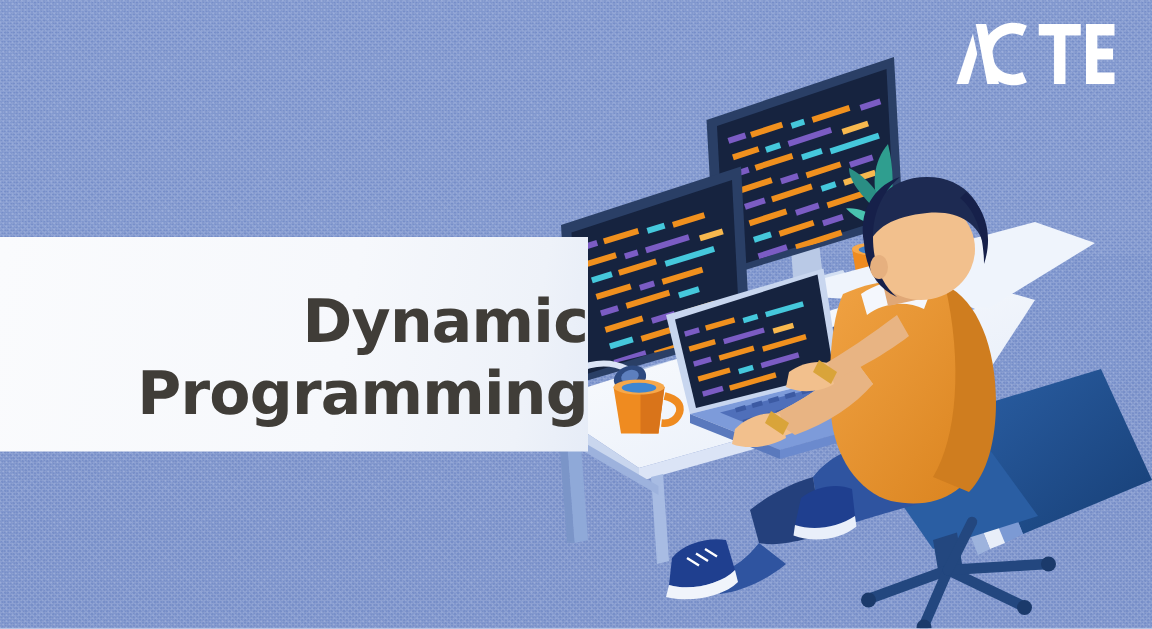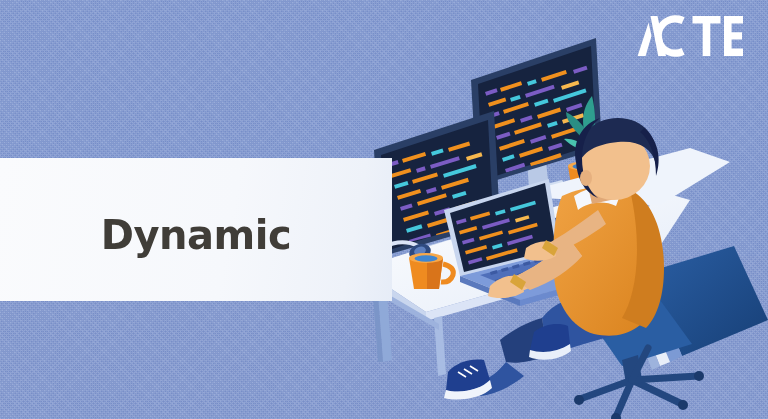--- a/index.html
+++ b/index.html
@@ -59,21 +59,21 @@
     background: linear-gradient(100deg, #fafbfd 0%, #f6f8fc 58%, #eef2f9 88%, #e6ecf7 100%);
   }
   #title-block {
     position: absolute;
     left: 0;
     top: 158px;
     width: 392px;
     height: 161px;
     display: flex;
     flex-direction: column;
-    align-items: center;
+    align-items: flex-end;
     justify-content: center;
   }
   .title-line {
     color: #403d38;
     font-family: "DejaVu Sans", sans-serif;
     font-weight: 700;
     letter-spacing: -0.5px;
     line-height: 1.0;
     white-space: nowrap;
   }
@@ -425,20 +425,21 @@
 
       <path d="M268,210 C252,222 232,236 214,246 L208,260 C232,252 258,238 276,224 Z" fill="#e8b483"></path>
       <path d="M196,248 C204,242 214,240 222,242 L226,256 C216,262 202,262 194,258 Z" fill="#f2c08d"></path>
       <path d="M216,240 L228,248 L224,256 L212,248 Z" fill="#d9a43a"></path>
     </g>
   </svg>
 
   <div id="title-band"></div>
   <div id="title-block">
     <div class="title-line" id="title-line-1">Dynamic</div>
+    <div class="title-line" id="title-line-2">Programming</div>
   </div>
 
   <svg id="logo" viewBox="0 0 108 44">
     <g fill="#ffffff">
 
       <path d="M14.5,2 L21.5,2 L30,42 L22.2,42 L18.1,20.5 Z"></path>
       <path d="M12.6,8.5 L15.5,22.0 L9.6,42 L1.6,42 Z"></path>
 
       <path d="M48.6,3.2 A20.8,20.8 0 1 0 48.6,40.8 L45.6,34.0 A13.6,13.6 0 1 1 45.6,10.0 Z"></path>
 

